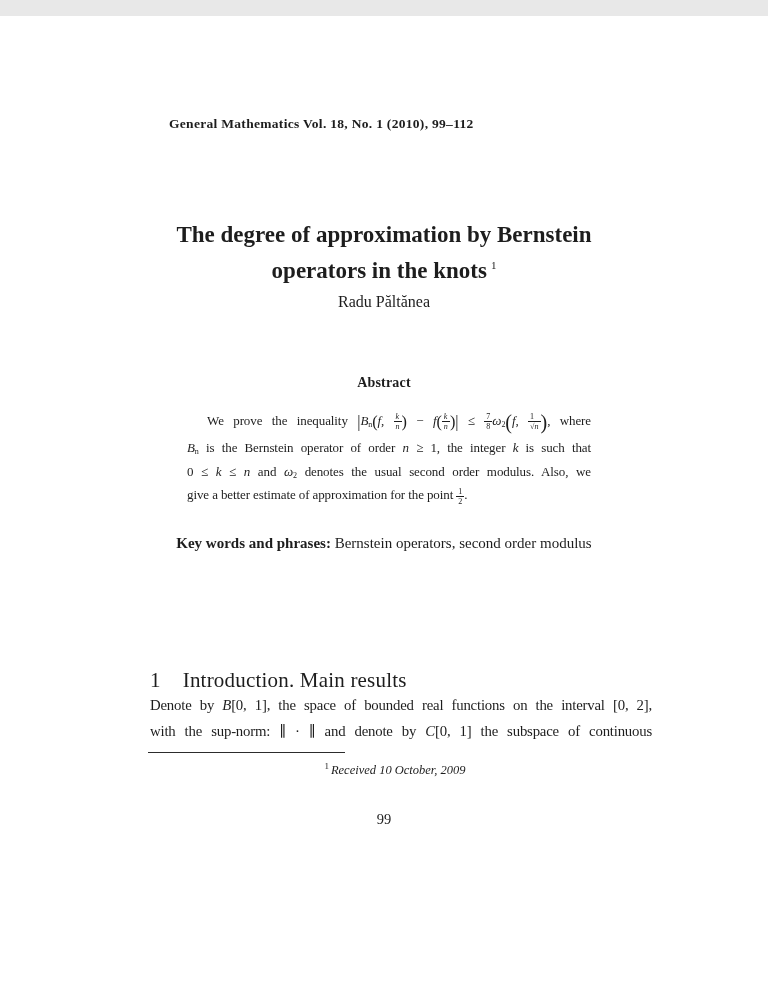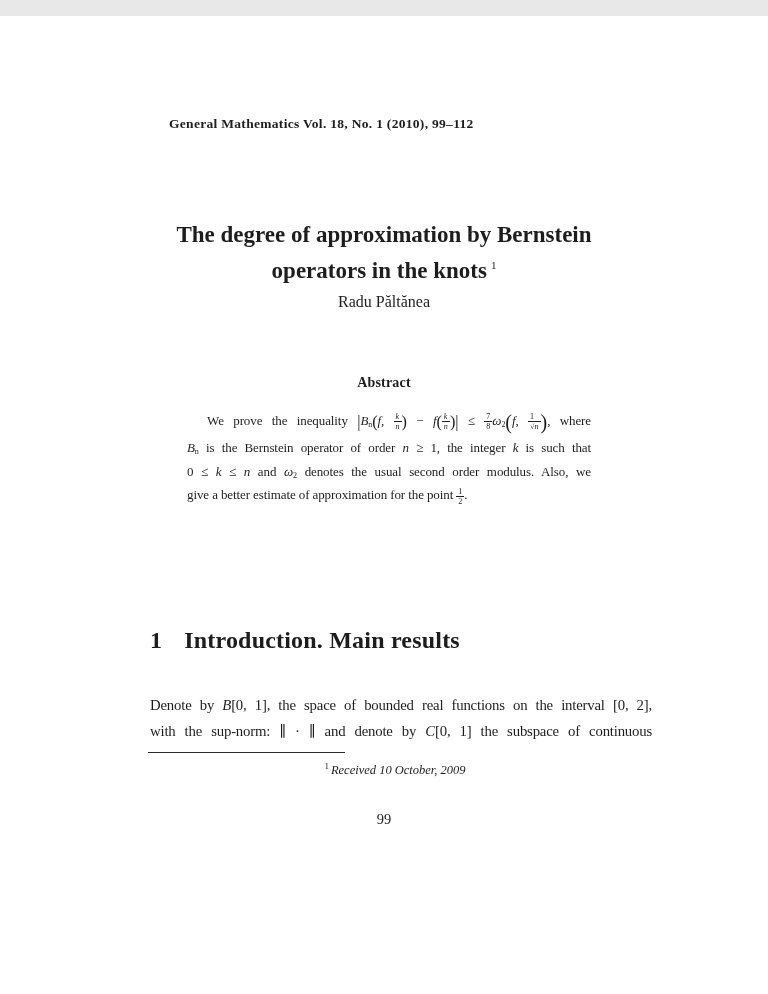--- a/index.html
+++ b/index.html
@@ -41,22 +41,22 @@
   .frac .den { display:block; border-top:1px solid currentColor; padding:0 2px; }
   .sqrt-n { border-top:1px solid currentColor; }
   .bp1 { font-size:1.25em; vertical-align:-0.1em; line-height:0; }
   .bp2 { font-size:1.55em; vertical-align:-0.2em; line-height:0; }
 
   .meta-block { top:514px; font-size:15px; }
   .meta-line { line-height:27.5px; }
   .meta-label { font-weight:bold; }
 
   .section-heading {
-    position:absolute; top:611px; left:150px;
-    font-size:24px; font-weight:bold; letter-spacing:0.2px;
+    position:absolute; top:652px; left:150px;
+    font-size:21px; font-weight:normal; letter-spacing:0.2px;
   }
   .section-number { margin-right:22px; }
 
   .body-par {
     position:absolute; top:676px; left:150px; width:502px;
     font-size:14.8px; letter-spacing:-0.2px;
   }
   .body-line { height:26px; line-height:26px; text-align:justify; text-align-last:justify; }
 
   .footnote-rule {
@@ -91,20 +91,24 @@
   <div class="center-band author">Radu Păltănea</div>
 
   <div class="abstract">
     <div class="abs-line first"><span>We prove the inequality </span><span class="bp1">|</span><span class="mi">B</span><sub>n</sub><span class="bp1">(</span><span class="mi">f</span><span>, </span><span class="frac"><span class="num mi">k</span><span class="den mi">n</span></span><span class="bp1">)</span><span> − </span><span class="mi">f</span><span class="bp1">(</span><span class="frac"><span class="num mi">k</span><span class="den mi">n</span></span><span class="bp1">)</span><span class="bp1">|</span><span> ≤ </span><span class="frac"><span class="num">7</span><span class="den">8</span></span><span class="mi">ω</span><sub>2</sub><span class="bp2">(</span><span class="mi">f</span><span>, </span><span class="frac"><span class="num">1</span><span class="den"><span>√</span><span class="sqrt-n mi">n</span></span></span><span class="bp2">)</span><span>, where</span></div>
     <div class="abs-line"><span class="mi">B</span><sub>n</sub><span> is the Bernstein operator of order </span><span class="mi">n</span><span> ≥ 1, the integer </span><span class="mi">k</span><span> is such that</span></div>
     <div class="abs-line"><span>0 ≤ </span><span class="mi">k</span><span> ≤ </span><span class="mi">n</span><span> and </span><span class="mi">ω</span><sub>2</sub><span> denotes the usual second order modulus. Also, we</span></div>
     <div class="abs-line last"><span>give a better estimate of approximation for the point </span><span class="frac"><span class="num">1</span><span class="den">2</span></span><span>.</span></div>
   </div>
 
   <div class="center-band meta-block">
+    <div class="meta-line">
+      <span class="meta-label">Key words and phrases:</span>
+      <span>Bernstein operators, second order modulus</span>
+    </div>
   </div>
 
   <div class="section-heading">
     <span class="section-number">1</span><span>Introduction. Main results</span>
   </div>
 
   <div class="body-par">
     <div class="body-line"><span>Denote by </span><span class="mi">B</span><span>[0, 1], the space of bounded real functions on the interval [0, 2],</span></div>
     <div class="body-line"><span>with the sup-norm: </span><span>∥ · ∥</span><span> and denote by </span><span class="mi">C</span><span>[0, 1] the subspace of continuous</span></div>
   </div>

